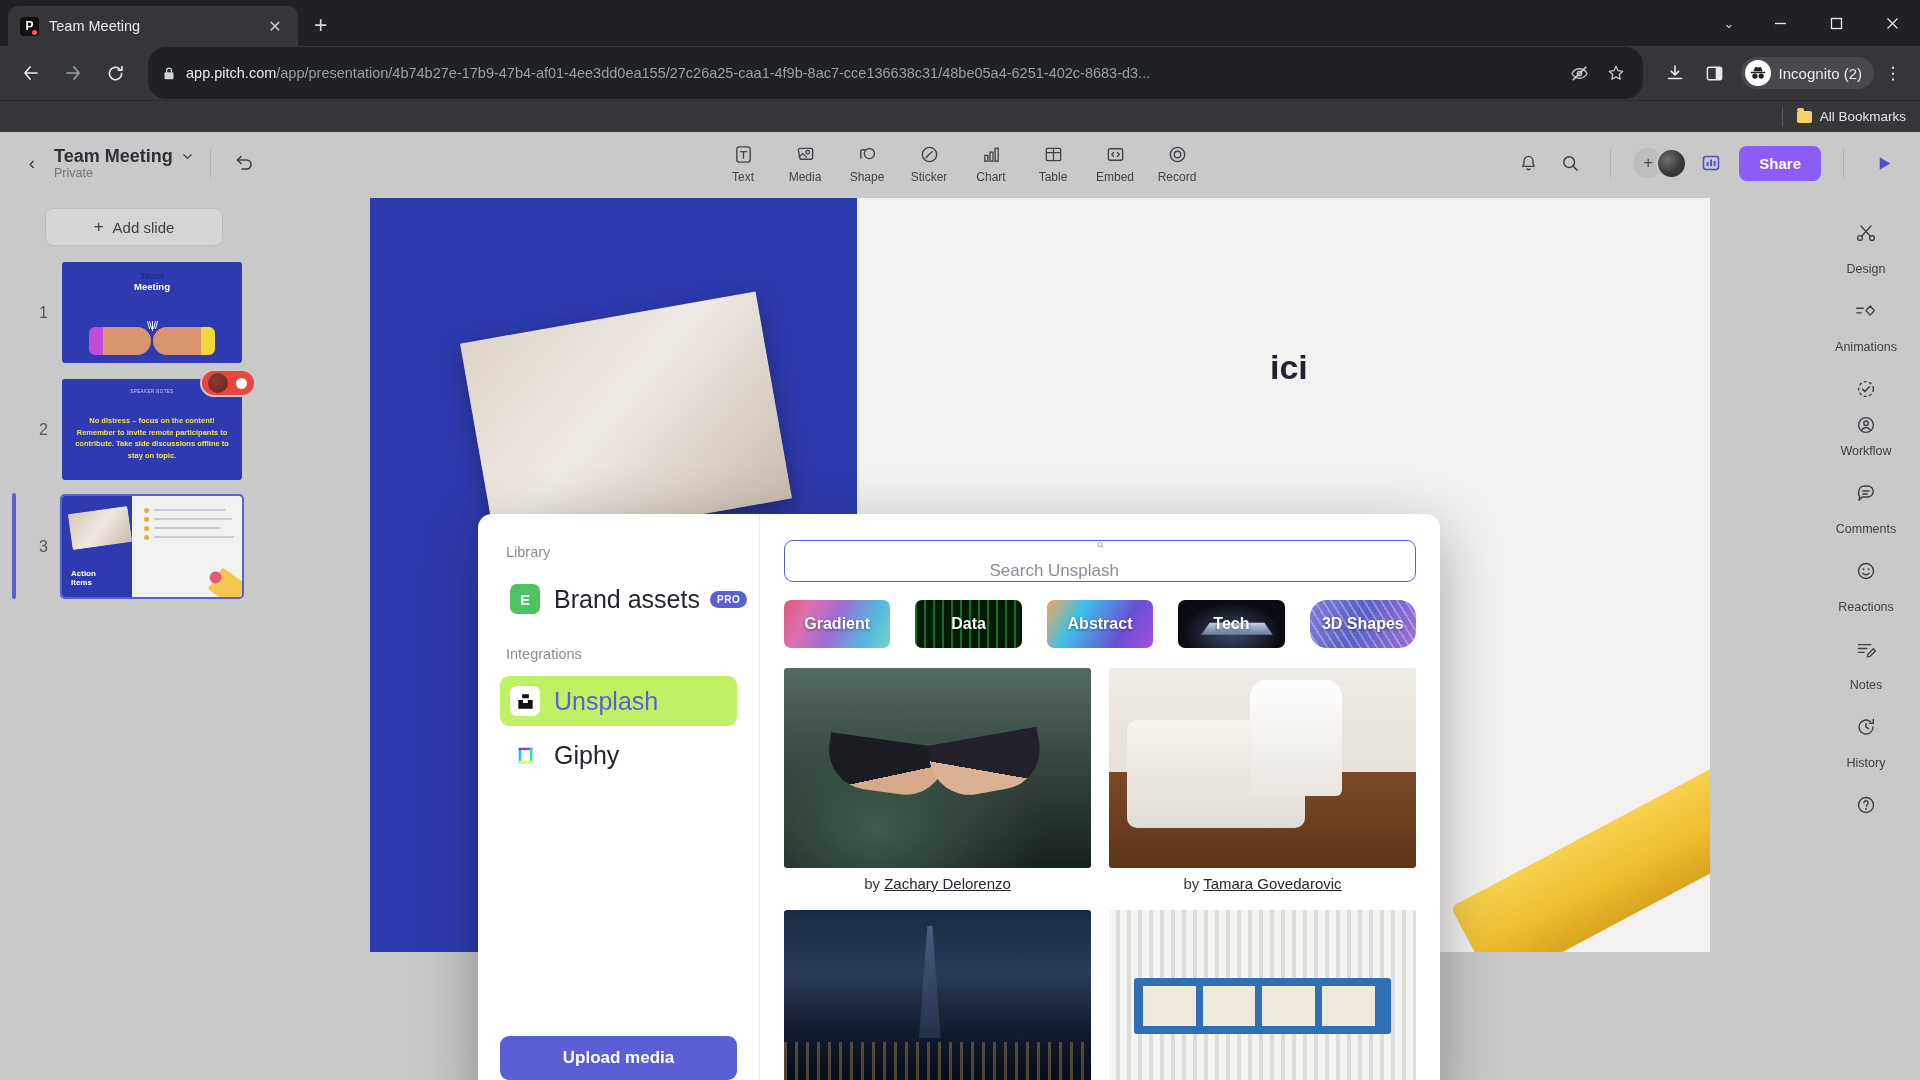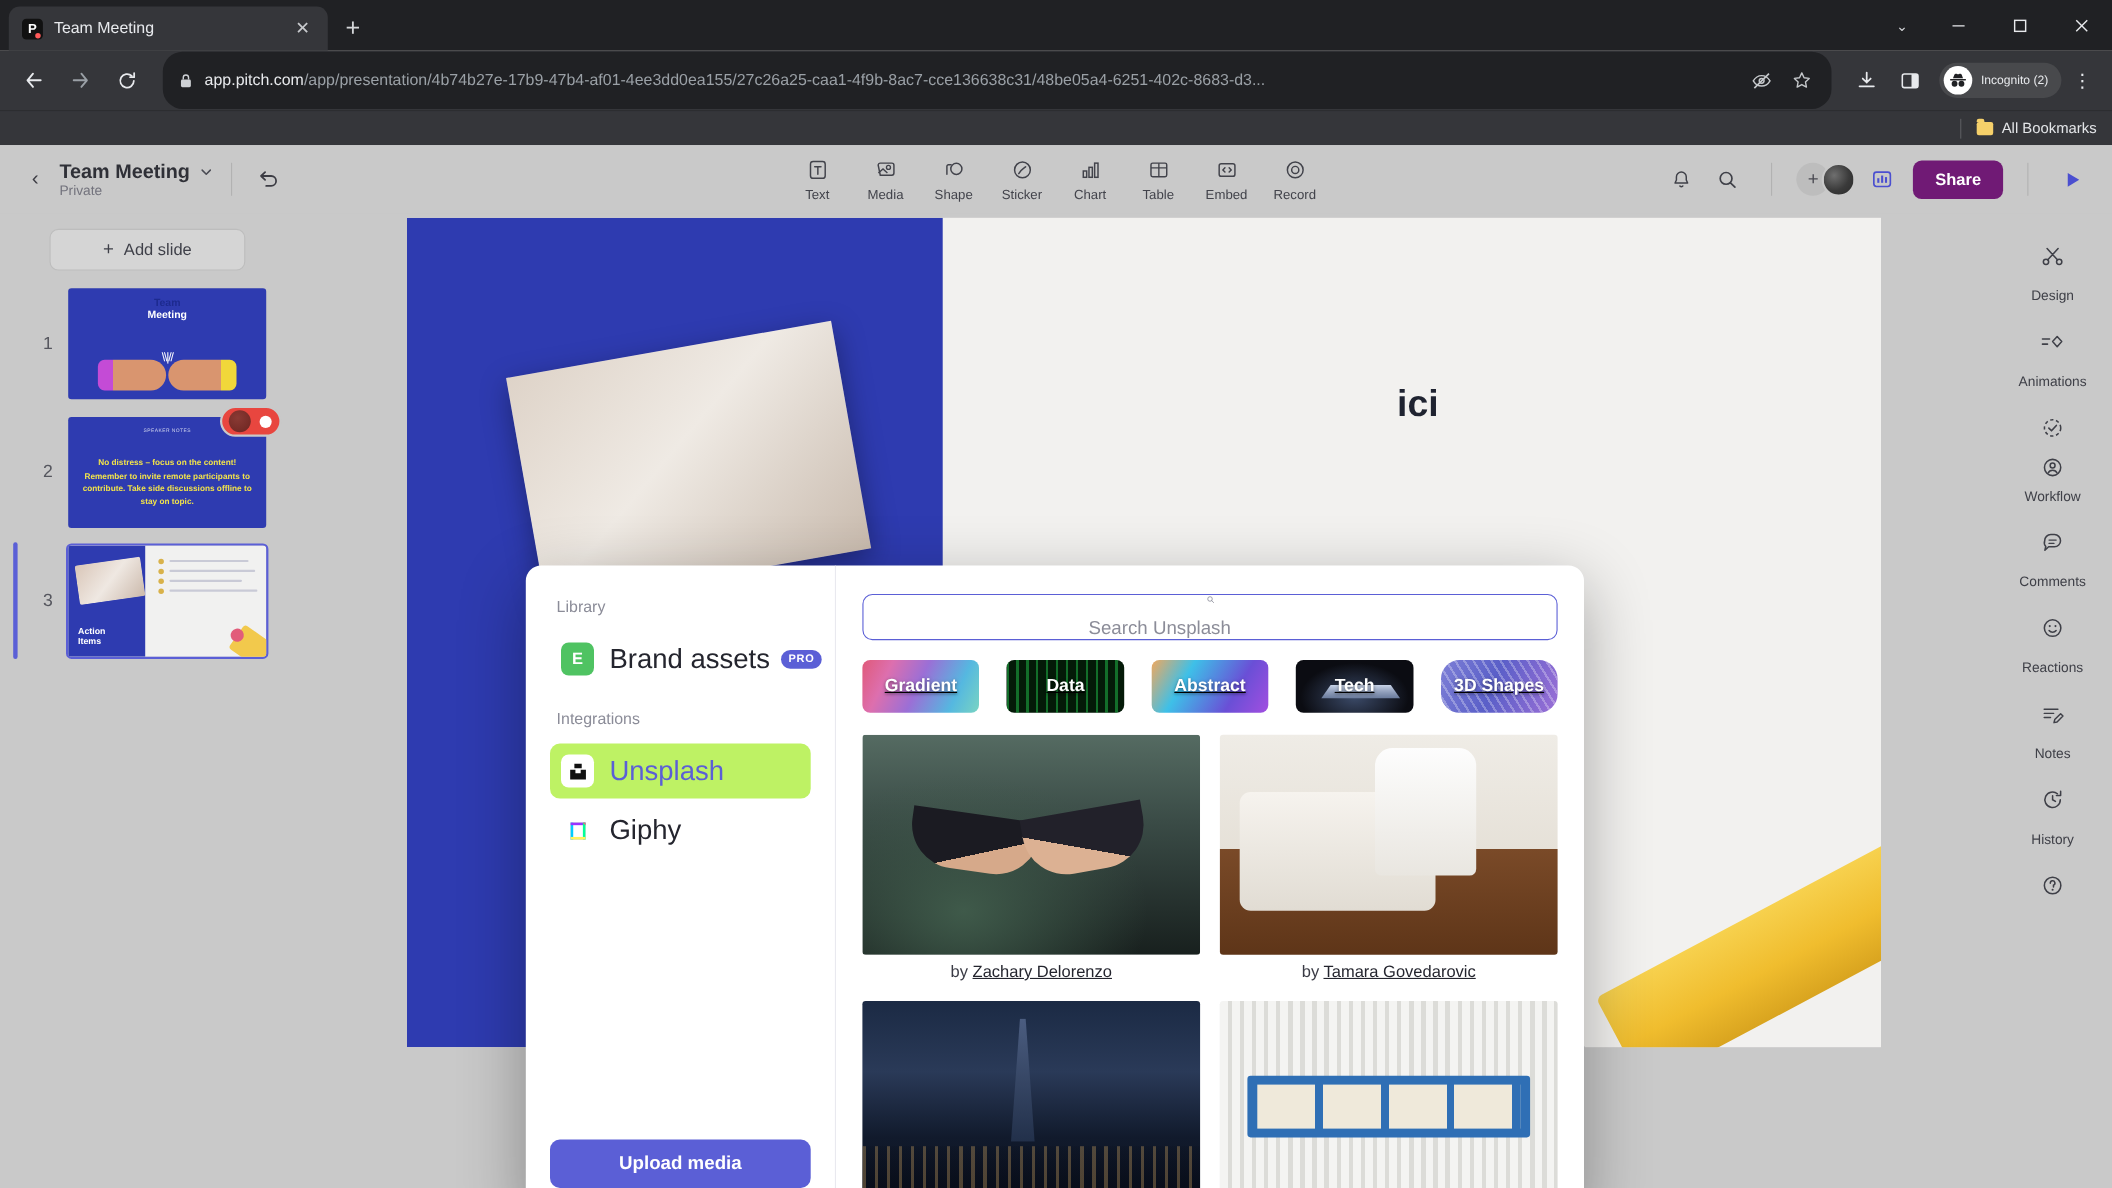--- a/index.html
+++ b/index.html
@@ -60,21 +60,21 @@
   .omni-icon { width: 26px; height: 26px; display:flex;align-items:center;justify-content:center;
     color:#c5c8cb; cursor:pointer; flex-shrink:0;}
   .tb-icon { width: 36px; height: 36px; display: flex; align-items: center; justify-content: center;
     color: #e8eaed; cursor: pointer; flex-shrink: 0; }
   .profile-chip {
     height: 32px; background: #48494c; border-radius: 16px; display: flex; align-items: center;
     gap: 8px; padding: 0 12px 0 4px; margin-left: 4px; cursor: pointer; flex-shrink:0;
   }
   .profile-av { width: 26px; height: 26px; border-radius: 50%; background: #fff;
     display: flex; align-items: center; justify-content: center; }
-  .profile-name { color: #e8eaed; font-size: 11px; white-space: nowrap; }
+  .profile-name { color: #e8eaed; font-size: 15px; white-space: nowrap; }
   .kebab { width: 30px; color: #e8eaed; font-size: 17px; text-align: center; cursor: pointer;
     letter-spacing: 0; line-height: 1; flex-shrink:0;}
 
   .bookmarks-bar {
     height: 32px; background: #35363a; display: flex; align-items: center;
     justify-content: flex-end; padding-right: 14px; gap: 8px;
     border-top: 1px solid #2c2d30;
   }
   .bm-sep { width:1px; height:18px; background:#5b5d60; margin-right:6px;}
   .bm-folder { width:15px;height:12px;background:#f5d06a;border-radius:2px; position:relative;}
@@ -108,21 +108,21 @@
   .hdr-right { margin-left: auto; display: flex; align-items: center; gap: 6px; }
   .hdr-icn { width: 36px; height: 36px; display:flex;align-items:center;justify-content:center;
     color:#3f4048; cursor:pointer; border-radius:7px; }
   .add-collab { display:flex; align-items:center; }
   .plus-circle { width: 30px; height: 30px; border-radius: 50%; background: #bdbdbd;
     display:flex;align-items:center;justify-content:center; color:#4a4a52; font-size:17px;
     cursor:pointer; }
   .avatar-img { width: 31px; height: 31px; border-radius: 50%; margin-left: -7px;
     background: radial-gradient(circle at 35% 35%, #6f6f6f 0%, #3a3a3a 55%, #2a2a2a 100%);
     border: 2px solid #c9c9c9; cursor: pointer; }
-  .share-btn { background: #701a75; color: #fff; font-size: 15px; font-weight: bold;
+  .share-btn { background: #8b5cf6; color: #fff; font-size: 15px; font-weight: bold;
     padding: 9px 20px; border-radius: 8px; border: none; cursor: pointer; margin-left: 4px;}
   .play-btn { width: 36px; height: 36px; display:flex;align-items:center;justify-content:center;
     color:#4b4fd0; cursor:pointer; }
 
   
   .app-body { flex: 1; display: flex; min-height: 0; position: relative; }
 
   
   .slides-panel { width: 268px; background: #c9c9c9; padding: 14px 0 0 0; flex-shrink: 0;
     display:flex; flex-direction:column; align-items:center; gap:16px; }
@@ -254,21 +254,21 @@
   .upload-btn { margin-top: auto; width: 100%; height: 44px; background: #5b5fd6; color: #fff;
     border: none; border-radius: 9px; font-size: 17px; font-weight: bold; cursor: pointer; }
 
   .modal-main { flex: 1; padding: 26px 24px 0 24px; overflow: hidden; position: relative; }
   .search-wrap { height: 42px; border: 1.6px solid #5b5fd6; border-radius: 9px; display: flex;
     align-items: center; gap: 12px; padding: 0 14px; flex-direction: column; }
   .search-wrap input { border: none; outline: none; font-size: 17px; color: #24252e; flex: 1;
     background: transparent; font-family: "Liberation Sans", sans-serif; }
   .search-wrap input::placeholder { color: #8b8c98; }
 
-  .chips { display: flex; gap: 25px; margin-top: 18px; text-decoration: underline; }
+  .chips { display: flex; gap: 25px; margin-top: 18px; }
   .chip { width: 121px; height: 48px; border-radius: 7px; position: relative; overflow: hidden;
     cursor: pointer; display: flex; align-items: center; justify-content: center; }
   .chip span { position: relative; z-index: 2; color: #fff; font-size: 16px; font-weight: bold;
     text-shadow: 0 1px 3px rgba(0,0,0,0.5); }
   .chip.gradient { background: linear-gradient(115deg,#e05a7a 0%, #dd6fae 22%, #9b6fd6 48%, #55b8e0 78%, #79d4c2 100%);}
   .chip.data { background: #041a08; }
   .chip.data::before { content:""; position:absolute; inset:0;
     background: repeating-linear-gradient(90deg, rgba(40,230,90,.55) 0 2px, transparent 2px 9px);
     opacity:.75;}
   .chip.abstract { background: linear-gradient(120deg,#f0a85e 0%, #3ec0e8 30%, #6a4fd6 70%, #a24fe0 100%);}

